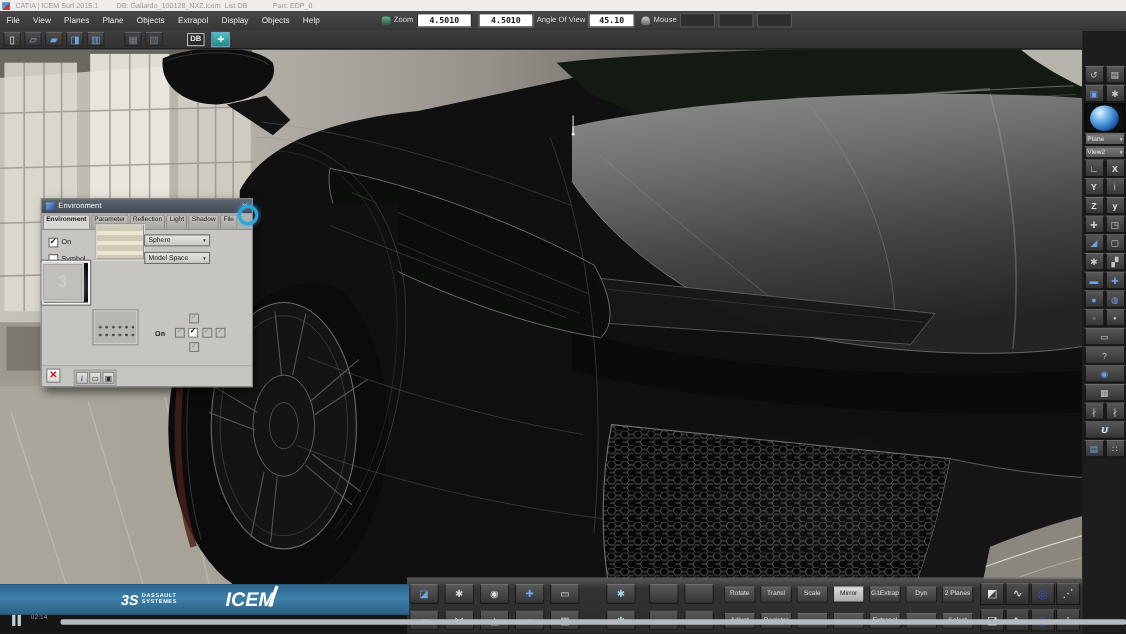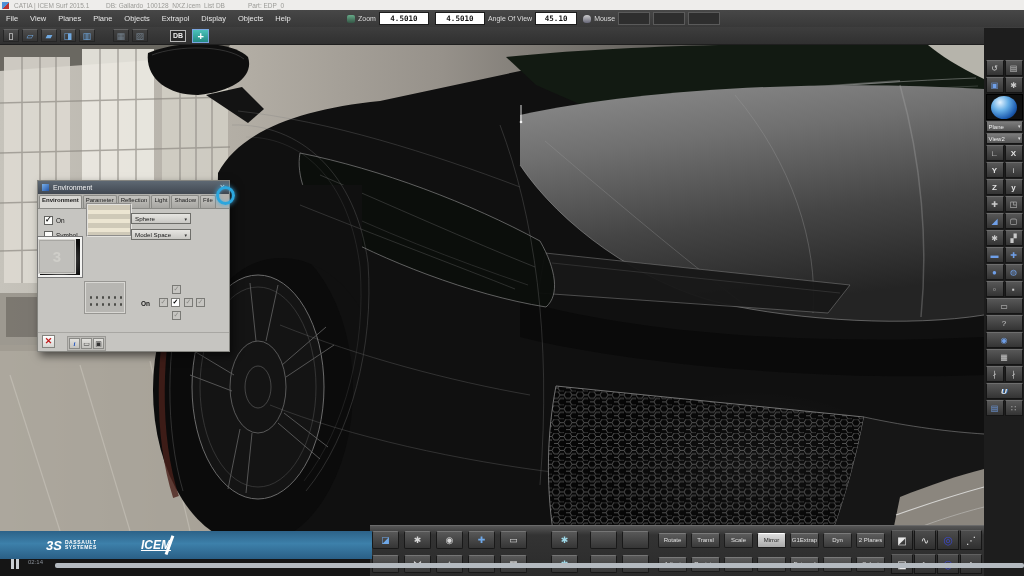--- a/index.html
+++ b/index.html
@@ -124,24 +124,24 @@
         font-size:7px;display:flex;align-items:center;justify-content:center;color:#333;padding:0;}
   .mini.info{color:#2255c0;font-family:"Liberation Serif",serif;font-style:italic;font-weight:bold;}
 
   
   #cursor-ring{left:216px;top:186px;width:13px;height:13px;border:3px solid #2ba6de;border-radius:50%;
      box-shadow:0 0 5px rgba(70,180,235,.9), inset 0 0 3px rgba(70,180,235,.7);z-index:40;}
 
   
   #banner{left:0;top:531px;width:372px;height:28px;background:linear-gradient(#2c6288,#3d80aa 45%,#2a5f85);
           display:flex;align-items:center;z-index:20;}
-  #ds-logo{display:flex;align-items:center;margin-left:46px;color:#fff;}
+  #ds-logo{display:flex;align-items:center;margin-left:110px;color:#fff;}
   #ds-swirl{font-size:13px;font-weight:bold;font-style:italic;margin-right:3px;}
   #ds-text{font-size:5px;letter-spacing:.6px;line-height:5.5px;font-weight:bold;}
-  #icem-logo{margin-left:44px;font-size:12px;font-weight:bold;font-style:italic;color:#fff;position:relative;padding-right:6px;text-decoration:underline;}
+  #icem-logo{margin-left:44px;font-size:18px;font-weight:bold;font-style:italic;color:#fff;position:relative;padding-right:6px;}
   #icem-logo::after{content:"";position:absolute;right:6px;top:-3px;width:2.5px;height:20px;background:#fff;transform:rotate(20deg);}
   #video-strip{left:0;top:559px;width:370px;height:17px;background:#151515;z-index:20;}
   #pause-btn{left:11px;top:557px;width:10px;height:10px;z-index:60;background:none;border:none;padding:0;}
   #pause-btn i{display:inline-block;width:3px;height:10px;background:#c9ced3;margin-right:2px;}
   #video-time{left:28px;top:559px;font-size:6px;color:#8a9098;z-index:60;}
   #progress{left:55px;top:563px;width:969px;height:5px;background:#b4bac0;border-radius:2px;z-index:60;}
 </style>
 </head>
 <body>
 

